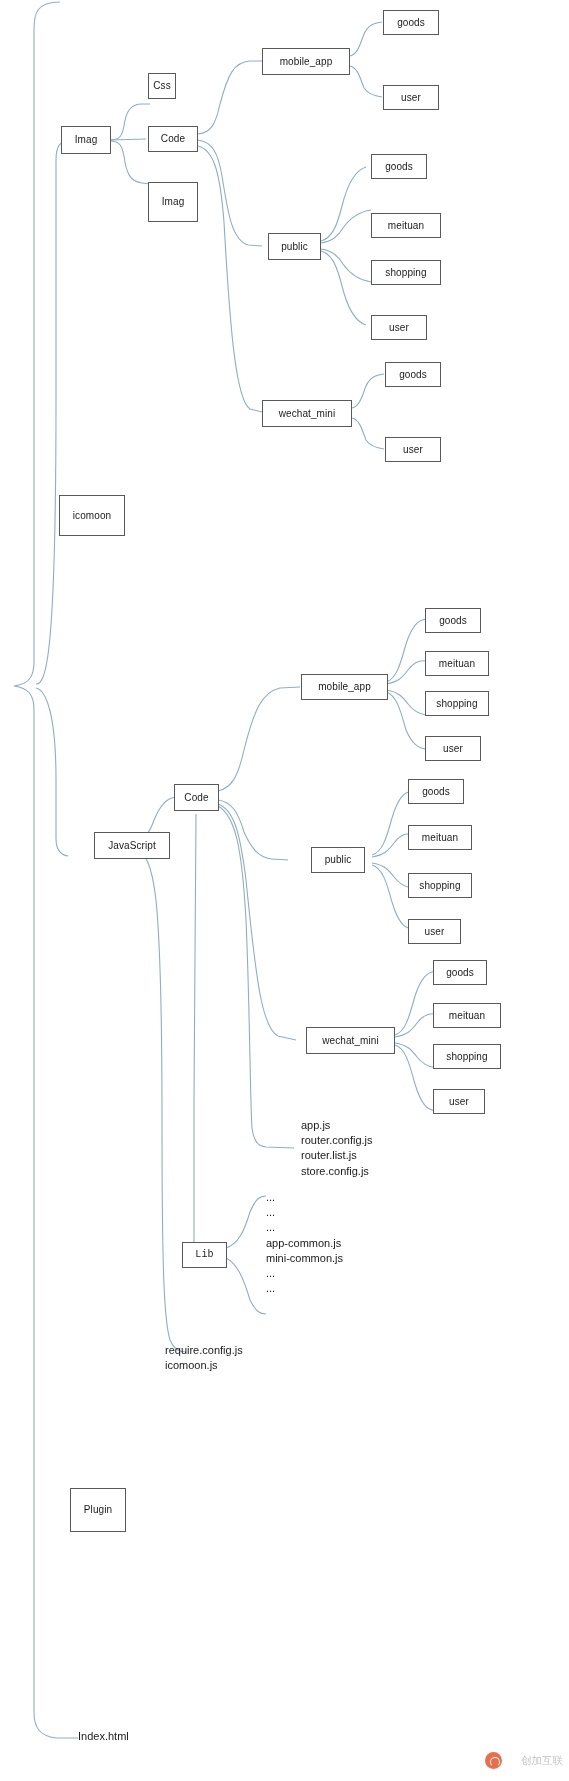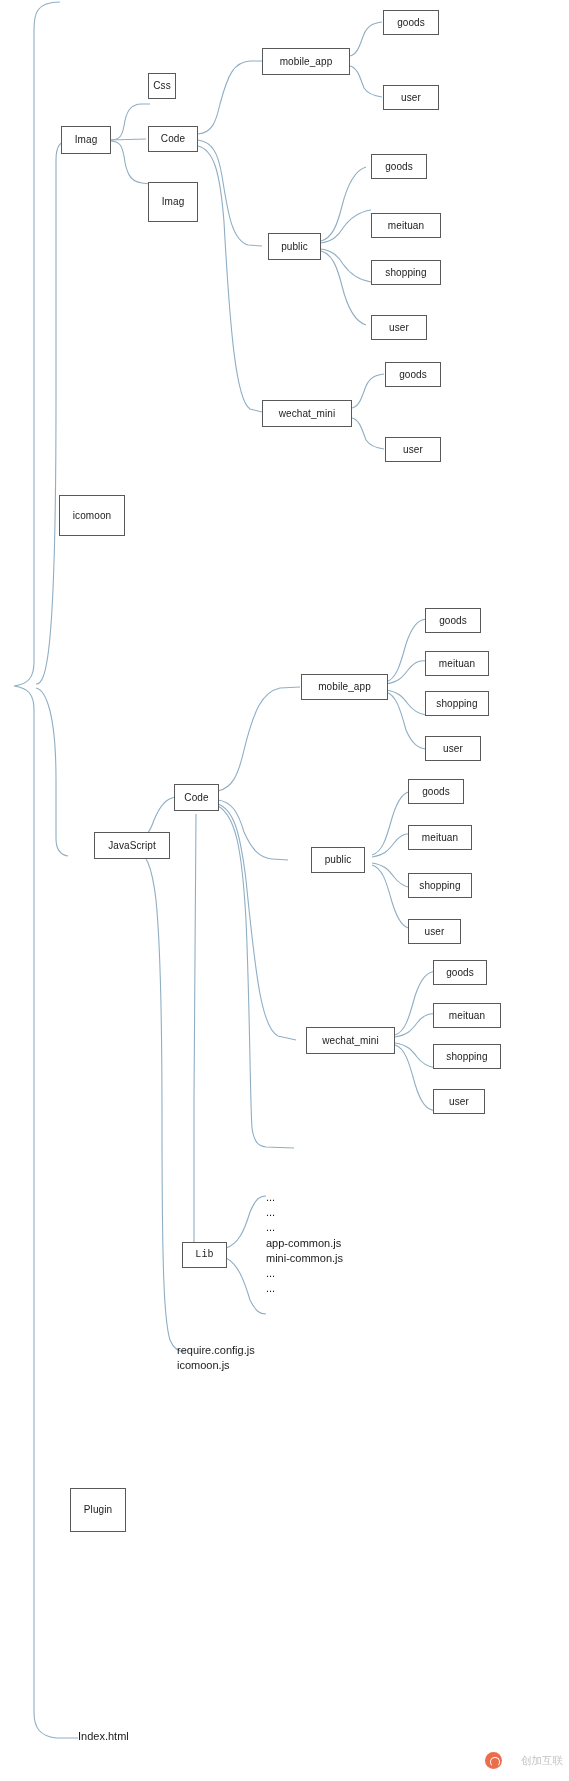--- a/index.html
+++ b/index.html
@@ -247,28 +247,29 @@
   <div class="node" style="left:433px;top:1003px;width:68px;height:25px;">
     <span>meituan</span>
   </div>
   <div class="node" style="left:433px;top:1044px;width:68px;height:25px;">
     <span>shopping</span>
   </div>
   <div class="node" style="left:433px;top:1089px;width:52px;height:25px;">
     <span>user</span>
   </div>
 
+  <div class="leaf-list" style="left:301px;top:1118px;"><div>app.js</div><div>router.config.js</div><div>router.list.js</div><div>store.config.js</div></div>
 
   <div class="node" style="left:182px;top:1242px;width:45px;height:26px;font-family:Liberation Mono, monospace;">
     <span>Lib</span>
   </div>
 
   <div class="leaf-list" style="left:266px;top:1190px;"><div>...</div><div>...</div><div>...</div><div>app-common.js</div><div>mini-common.js</div><div>...</div><div>...</div></div>
 
-  <div class="leaf-list" style="left:177px;top:1343px;"><div>require.config.js</div><div>icomoon.js</div></div>
+  <div class="leaf-list" style="left:165px;top:1343px;"><div>require.config.js</div><div>icomoon.js</div></div>
 
   <div class="node" style="left:70px;top:1488px;width:56px;height:44px;">
     <span>Plugin</span>
   </div>
 
   <div class="leaf-list" style="left:78px;top:1729px;"><div>Index.html</div></div>
 
   <div class="watermark">
     <span class="wm-badge"></span>
     <span class="wm-text">创加互联</span>

